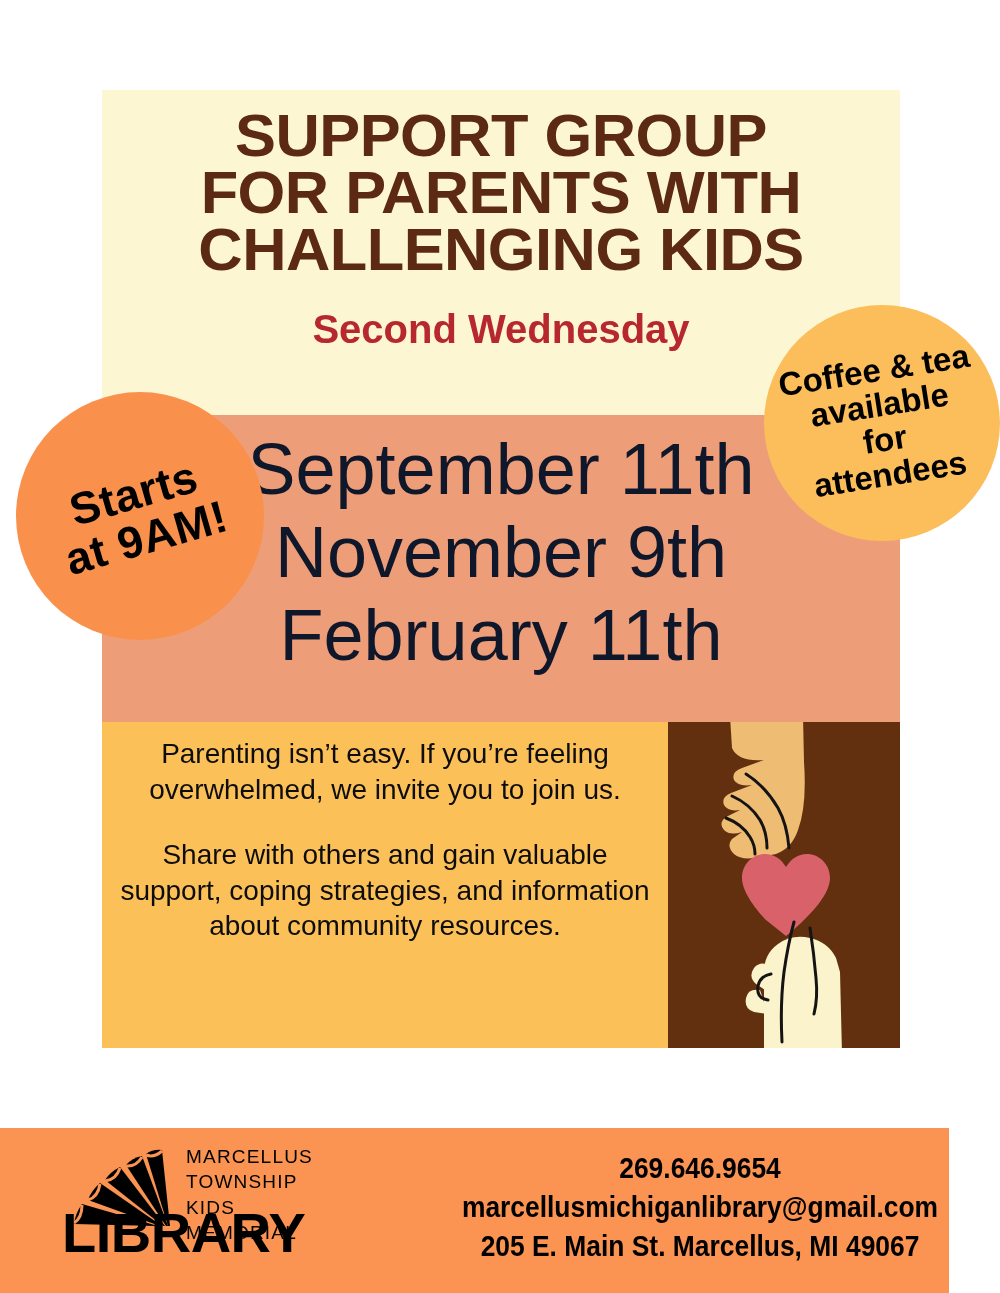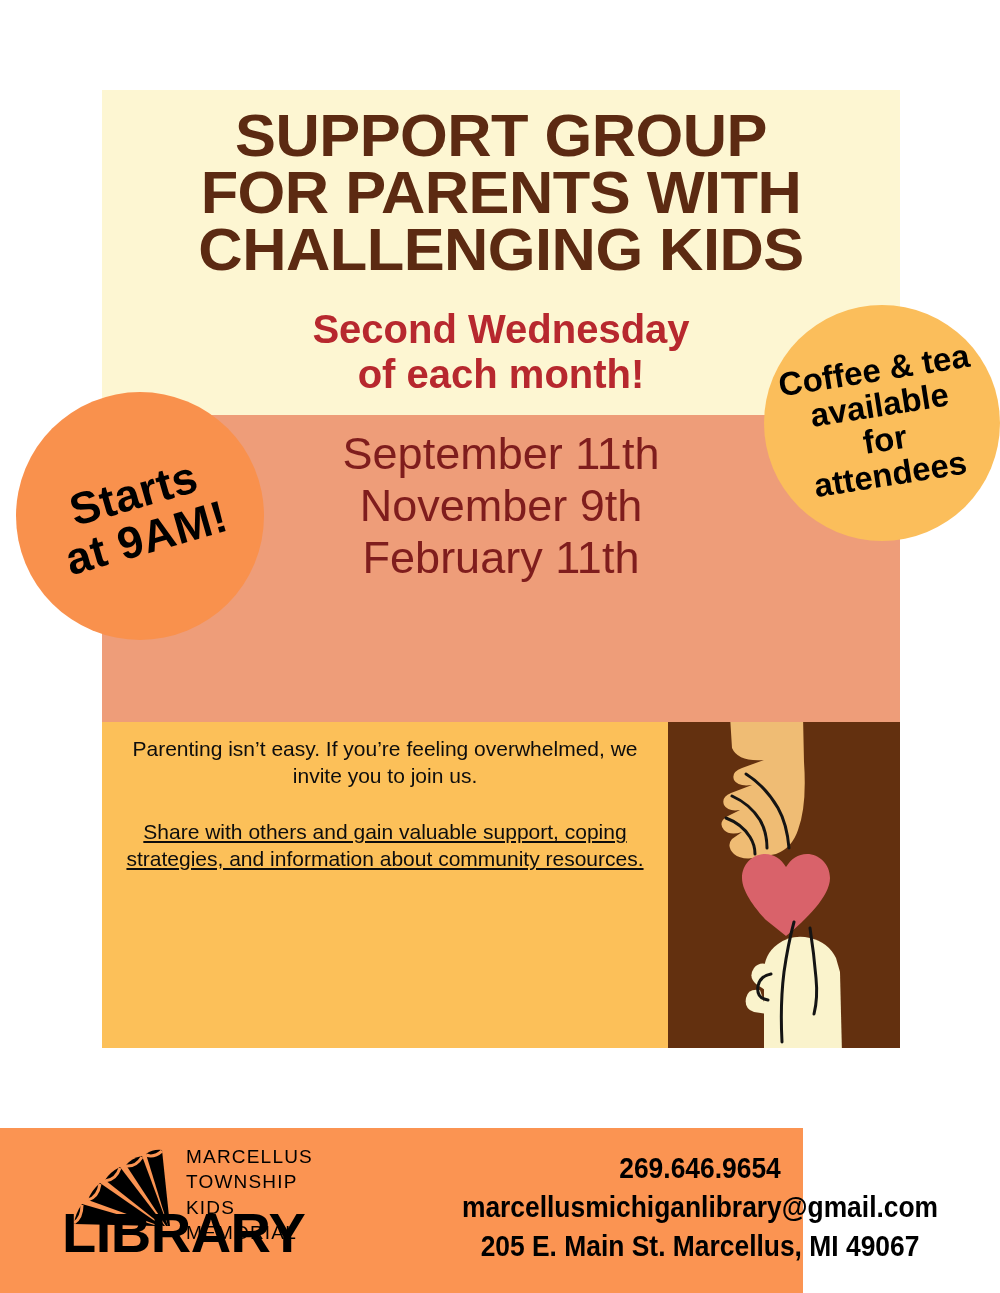--- a/index.html
+++ b/index.html
@@ -64,38 +64,38 @@
     font-size:40px;
     line-height:1.12;
   }
   .subhead .ln { display:block; }
 
   
   .dates {
     position:absolute; left:102px; top:428px;
     width:798px;
     text-align:center;
-    color:#7f1d1d;
+    color:#0f172a;
     font-weight:normal;
-    font-size:45px;
+    font-size:72px;
     line-height:1.15;
   }
   .dates .ln { display:block; }
 
   
   .bodycopy {
     position:absolute; left:118px; top:736px;
     width:534px;
     text-align:center;
     color:#0d0d0d;
-    font-size:21px;
+    font-size:28px;
     line-height:1.27;
   }
   .bodycopy p { margin:0; }
-  .bodycopy p + p { margin-top:30px;text-decoration:underline; }
+  .bodycopy p + p { margin-top:30px; }
 
   
   .badge {
     position:absolute;
     border-radius:50%;
     display:flex; align-items:center; justify-content:center;
     text-align:center;
     color:#000000;
     font-weight:bold;
     line-height:1.02;
@@ -123,21 +123,21 @@
     line-height:1.06;
   }
   .badge .txt .ln { display:block; white-space:nowrap; }
 
   
   .illus { position:absolute; left:0; top:0; width:232px; height:326px; }
 
   
   .footer {
     position:absolute; left:0; top:1128px;
-    width:803px; height:165px;
+    width:949px; height:165px;
     background:#FB9452;
   }
   .logo-wrap {
     position:absolute; left:58px; top:8px;
     width:300px; height:150px;
   }
   .logo-mark { position:absolute; left:0px; top:6px; width:120px; height:84px; }
   .logo-lines {
     position:absolute; left:128px; top:8px;
     color:#000000;
@@ -199,21 +199,20 @@
   </div>
 
   <div class="headline">
     <span class="ln">SUPPORT GROUP</span>
     <span class="ln">FOR PARENTS WITH</span>
     <span class="ln">CHALLENGING KIDS</span>
   </div>
 
   <div class="subhead">
     <span class="ln">Second Wednesday</span>
-    <span class="ln">of each month!</span>
   </div>
 
   <div class="dates">
     <span class="ln">September 11th</span>
     <span class="ln">November 9th</span>
     <span class="ln">February 11th</span>
   </div>
 
   <div class="bodycopy">
     <p>Parenting isn’t easy. If you’re feeling overwhelmed, we invite you to join us.</p>

